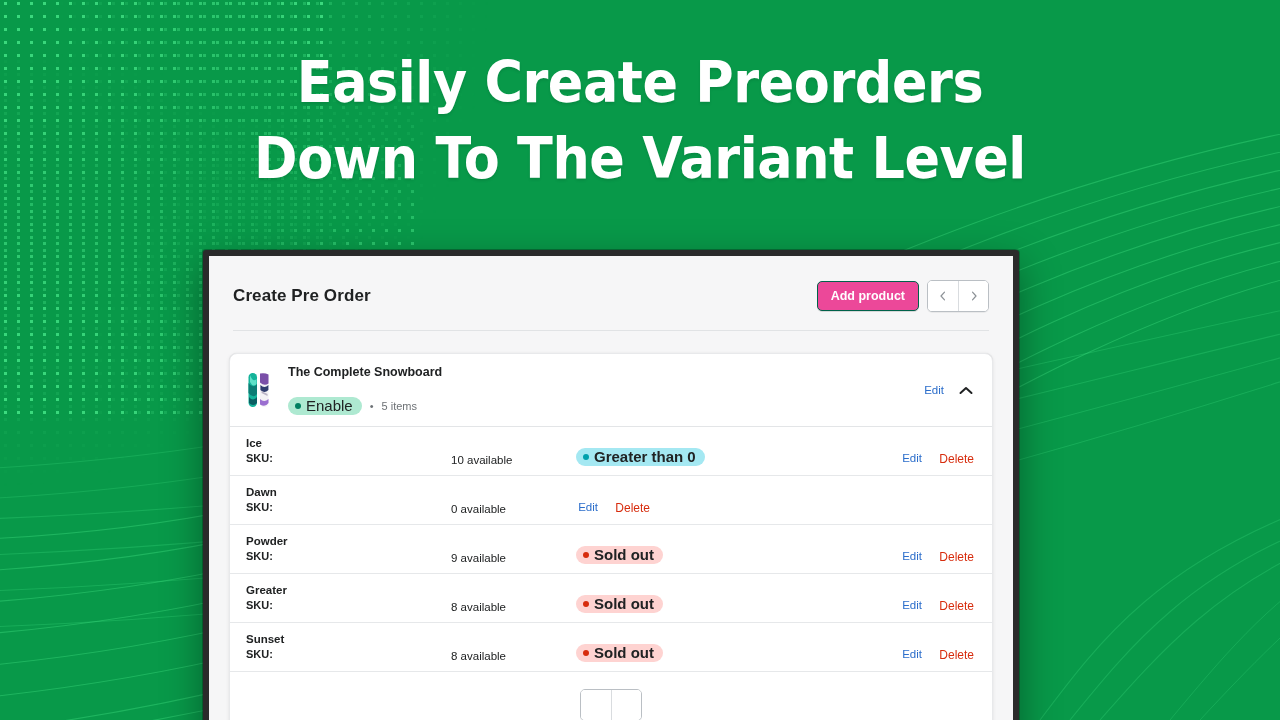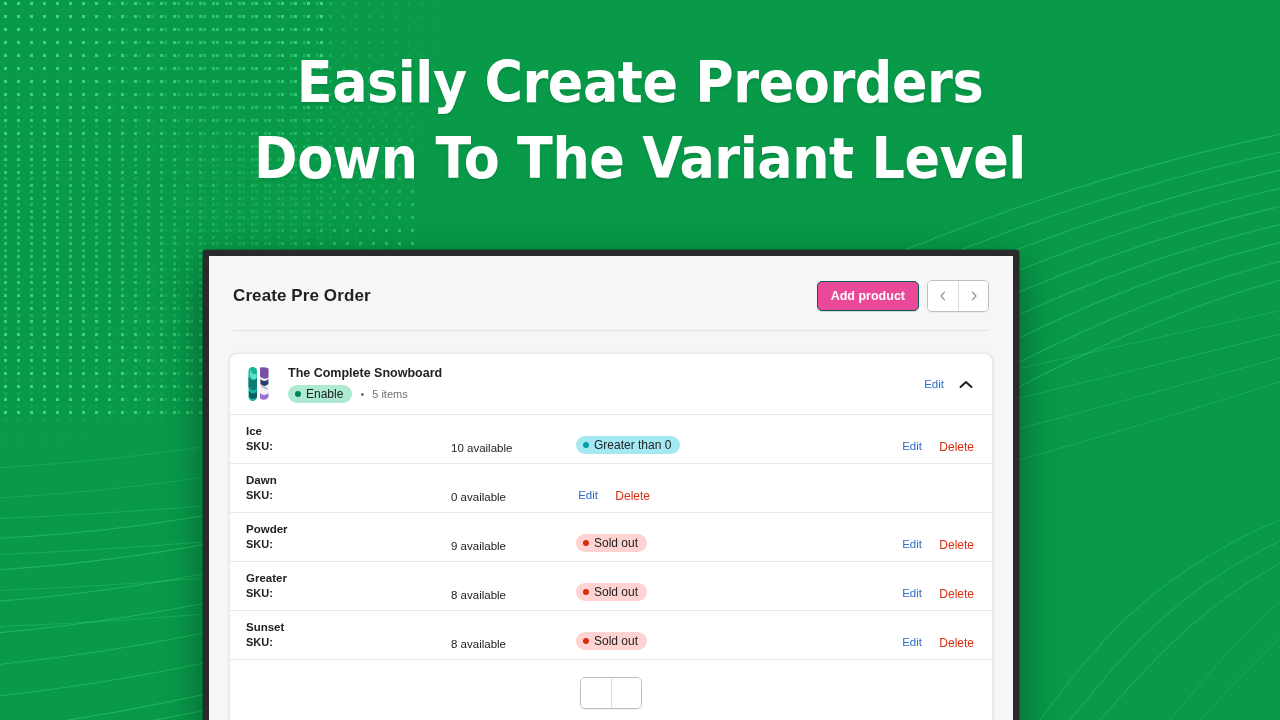--- a/index.html
+++ b/index.html
@@ -181,35 +181,35 @@
     margin-right: 16px;
     background: #fff;
   }
   .thumb svg { display: block; }
 
   .product-meta { flex: 1; min-width: 0; }
   .product-name {
     font-size: 12.5px;
     font-weight: bold;
     color: #202223;
-    margin-bottom: 5px;
+    margin-bottom: 18px;
   }
   .product-sub {
     display: flex;
     align-items: center;
     gap: 8px;
   }
 
   .badge {
     display: inline-flex;
     align-items: center;
     gap: 5px;
     border-radius: 10px;
     padding: 2px 9px 2px 7px;
-    font-size: 12px;
+    font-size: 15px;
     color: #202223;
     line-height: 14px;
     white-space: nowrap;
   }
   .badge .dot {
     width: 6px; height: 6px;
     border-radius: 50%;
     flex: 0 0 auto;
   }
   .badge-enable { background: #aee9d1; }
@@ -268,21 +268,21 @@
     color: #202223;
     line-height: 15px;
     font-weight: bold;
   }
   .v-stock {
     width: 125px;
     flex: 0 0 auto;
     font-size: 11.5px;
     color: #202223;
   }
-  .v-badge { flex: 1; }
+  .v-badge { flex: 1; font-weight: bold; }
   .v-actions {
     display: flex;
     gap: 15px;
     flex: 0 0 auto;
     justify-content: flex-end;
   }
   .v-actions .link-edit { width: 22px; text-align: right; }
   .v-actions .link-delete { width: 37px; text-align: right; }
 
   .card-footer {

